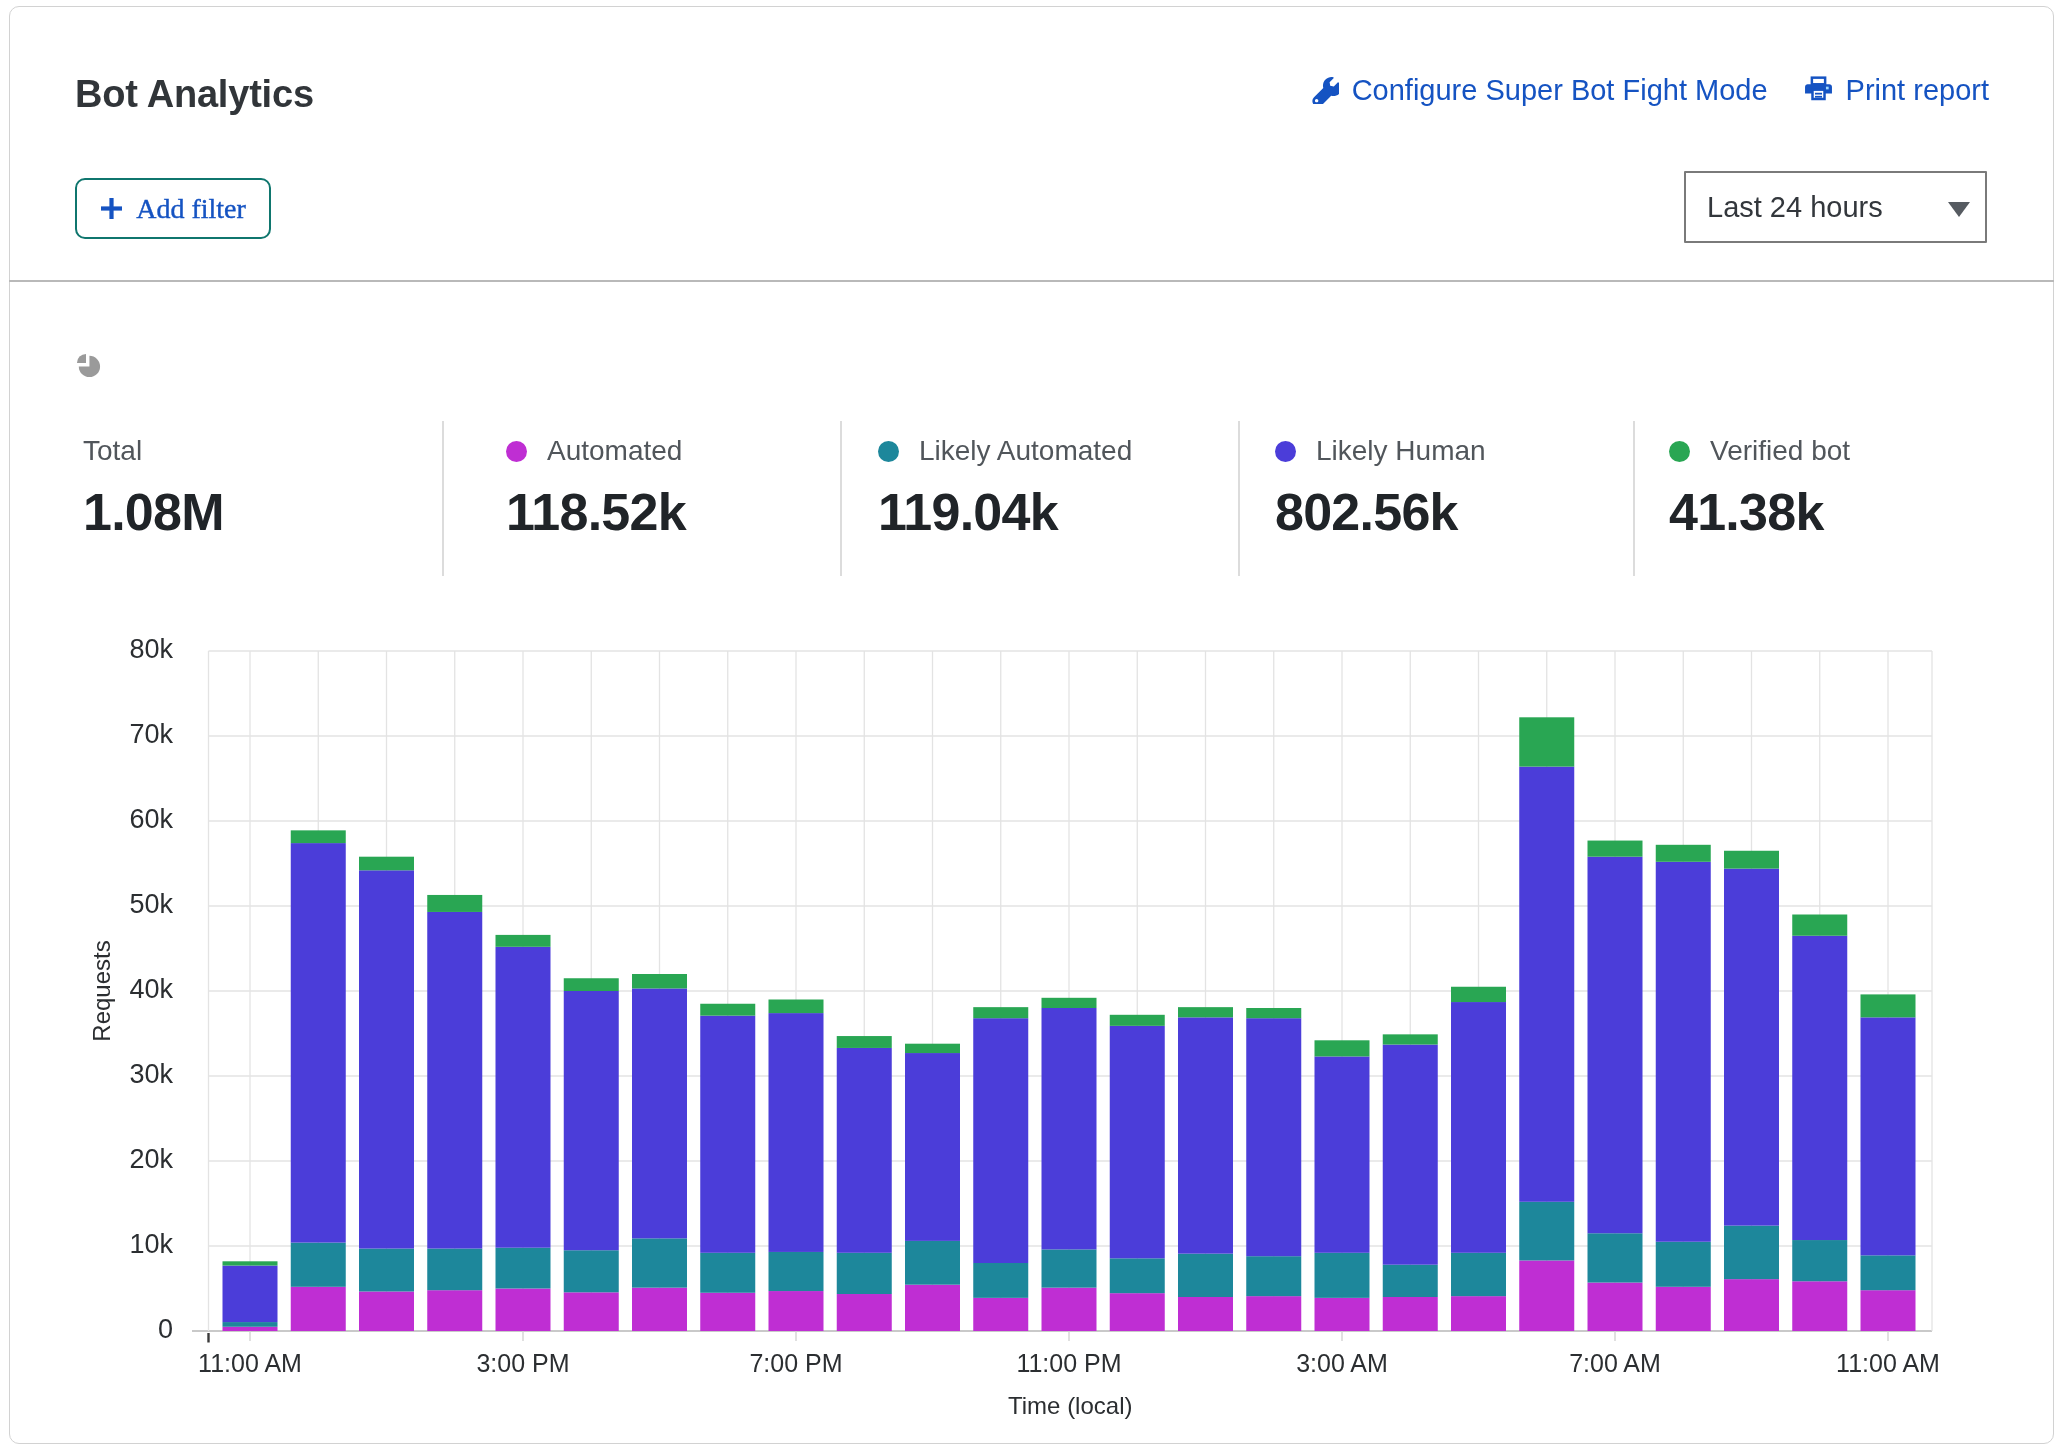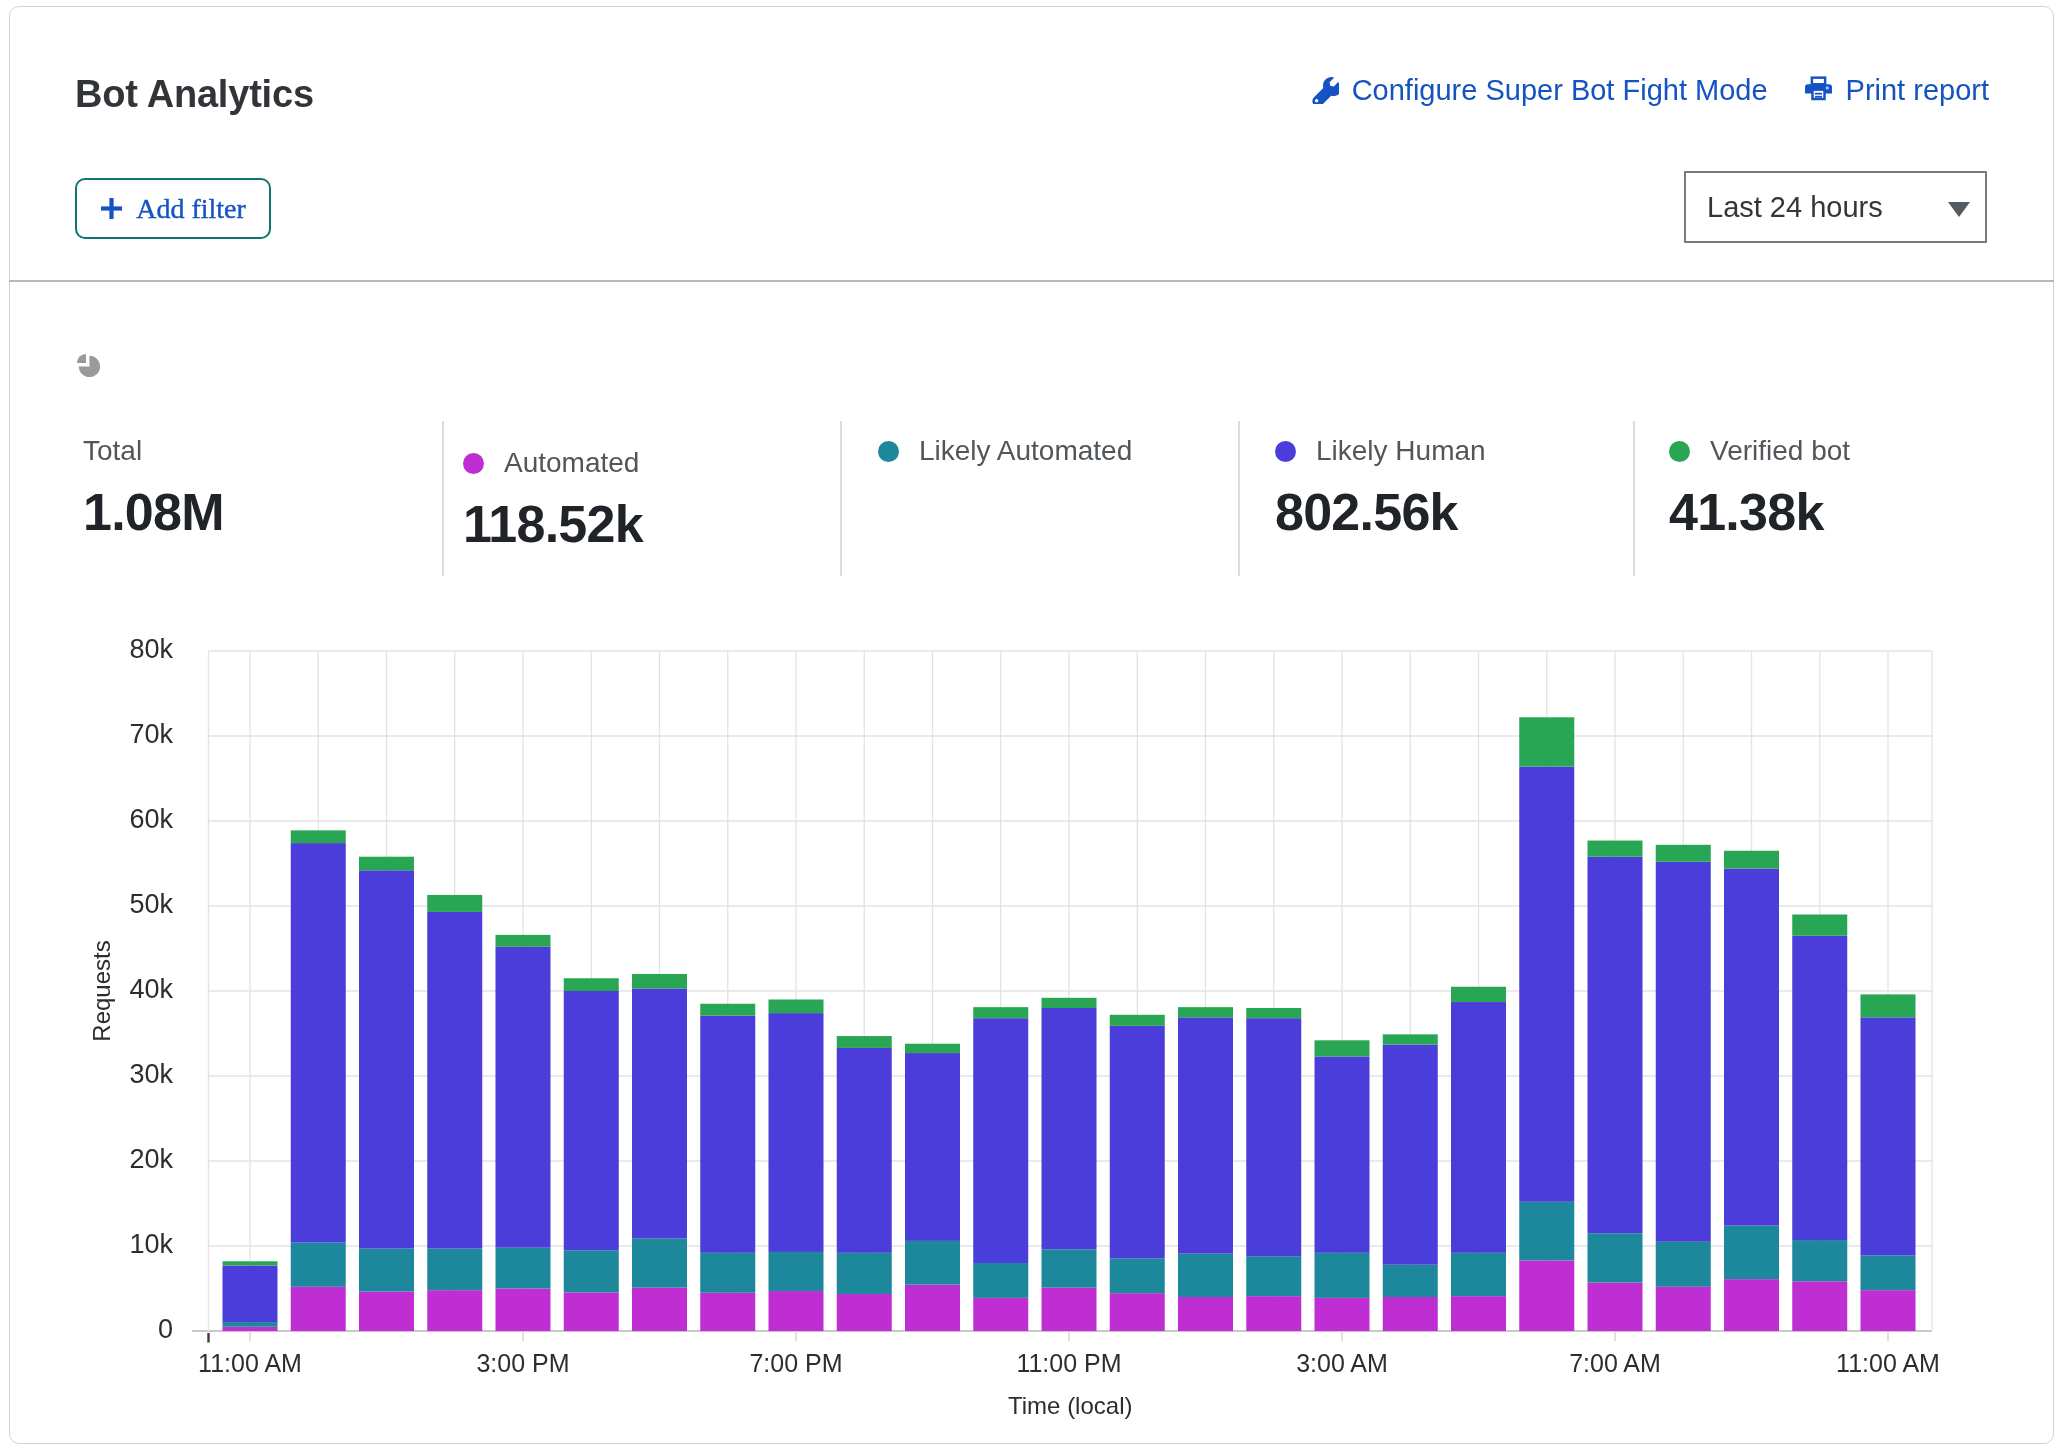--- a/index.html
+++ b/index.html
@@ -84,32 +84,33 @@
   </svg>
 </div>
 
 <div id="stats-row">
     <div class="stat" style="left: 83px;">
       <div class="stat-label-row">
         <span class="stat-label">Total</span>
       </div>
       <div class="stat-value">1.08M</div>
     </div>
-    <div class="stat" style="left: 463px; margin-top: 12px;">
+    <div class="stat" style="left: 506px;">
       <div class="stat-label-row">
         <span class="dot" style="background: rgb(191, 46, 211);"></span>
         <span class="stat-label">Automated</span>
       </div>
       <div class="stat-value">118.52k</div>
     </div>
     <div class="stat" style="left: 878px;">
       <div class="stat-label-row">
         <span class="dot" style="background: rgb(29, 135, 155);"></span>
         <span class="stat-label">Likely Automated</span>
       </div>
+      <div class="stat-value">119.04k</div>
     </div>
     <div class="stat" style="left: 1275px;">
       <div class="stat-label-row">
         <span class="dot" style="background: rgb(75, 61, 217);"></span>
         <span class="stat-label">Likely Human</span>
       </div>
       <div class="stat-value">802.56k</div>
     </div>
     <div class="stat" style="left: 1669px;">
       <div class="stat-label-row">

